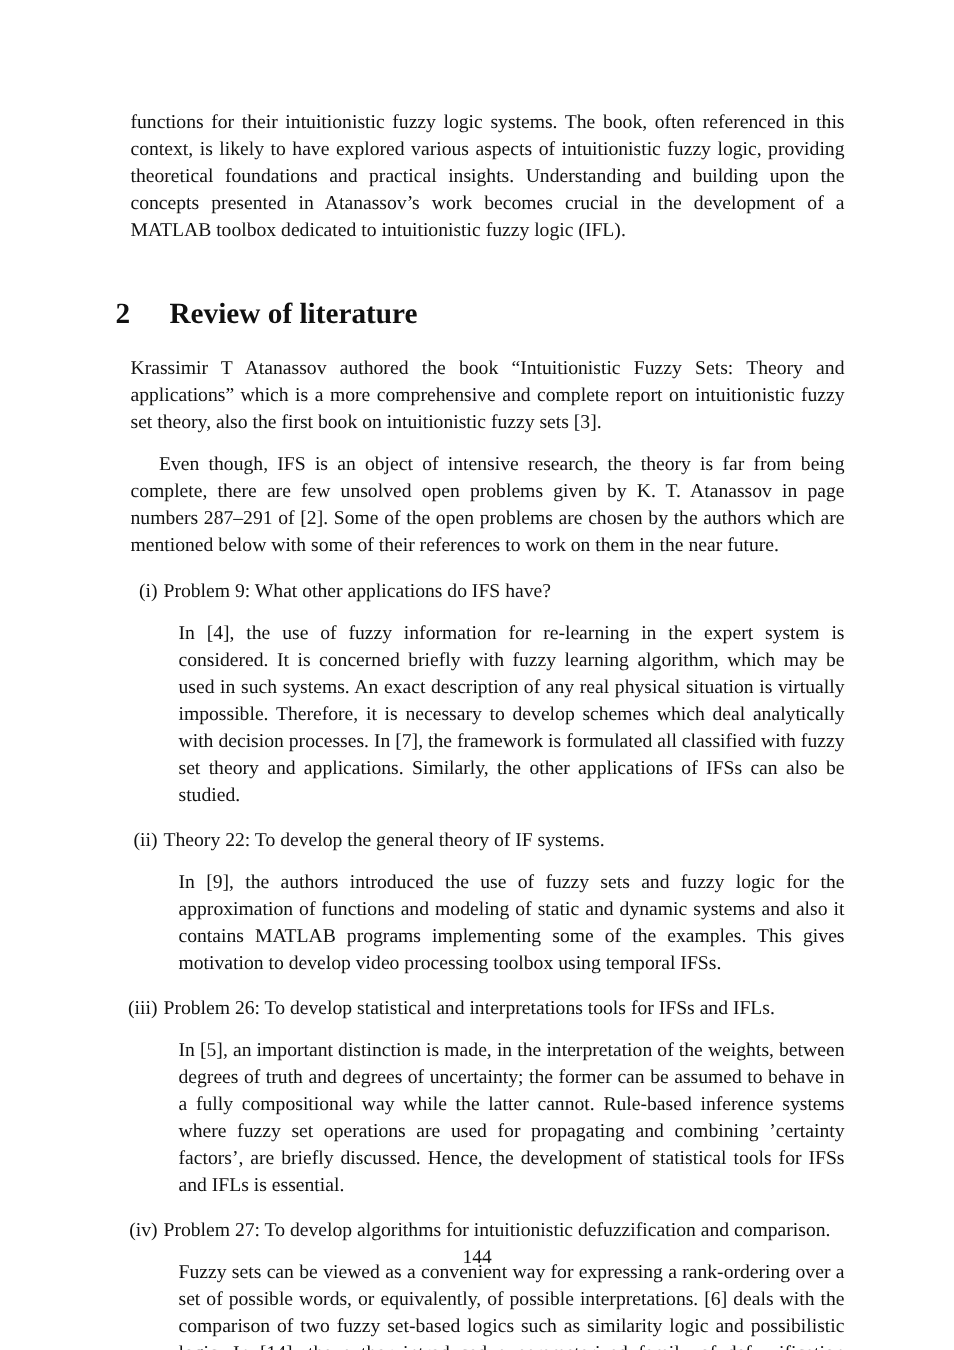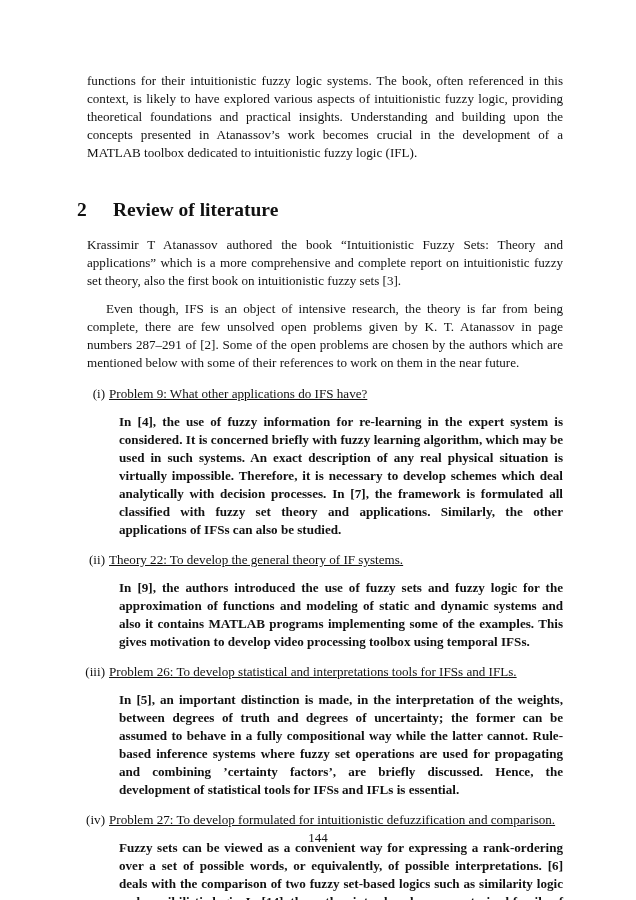--- a/index.html
+++ b/index.html
@@ -16,22 +16,22 @@
     .indent { text-indent: 19px; }
     h2 {
       margin: 36px 0 14px 0; font-size: 19.5px; line-height: 24px; font-weight: bold;
     }
     h2 .num { display: inline-block; width: 36px; }
     .list { margin-top: 13px; }
     .item { position: relative; padding-left: 32px; margin-bottom: 12px; }
     .item .label {
       position: absolute; left: 0; width: 28px; text-align: right; top: 0;
     }
-    .item .title { display: block; text-align: left; text-decoration: underline; }
-    .item .body { text-align: justify; font-weight: bold; }
+    .item .title { display: block; text-align: left; }
+    .item .body { text-align: justify; }
     .footer {
       position: absolute; top: 829px; left: 0; width: 636px; text-align: center;
       font-size: 13px; line-height: 18px;
     }
   </style>
 </head>
 <body>
 
 <div class="page">
   <p>functions for their intuitionistic fuzzy logic systems. The book, often referenced in this context, is likely to have explored various aspects of intuitionistic fuzzy logic, providing theoretical foundations and practical insights.  Understanding and building upon the concepts presented in Atanassov’s work becomes crucial in the development of a MATLAB toolbox dedicated to intuitionistic fuzzy logic (IFL).</p>
@@ -54,19 +54,19 @@
       <span class="title">Theory 22: To develop the general theory of IF systems.</span>
       <p class="body">In [9], the authors introduced the use of fuzzy sets and fuzzy logic for the approximation of functions and modeling of static and dynamic systems and also it contains MATLAB programs implementing some of the examples.  This gives motivation to develop video processing toolbox using temporal IFSs.</p>
     </div>
     <div class="item">
       <span class="label">(iii)</span>
       <span class="title">Problem 26: To develop statistical and interpretations tools for IFSs and IFLs.</span>
       <p class="body">In [5], an important distinction is made, in the interpretation of the weights, between degrees of truth and degrees of uncertainty; the former can be assumed to behave in a fully compositional way while the latter cannot.  Rule-based inference systems where fuzzy set operations are used for propagating and combining ’certainty factors’, are briefly discussed. Hence, the development of statistical tools for IFSs and IFLs is essential.</p>
     </div>
     <div class="item">
       <span class="label">(iv)</span>
-      <span class="title">Problem 27: To develop formulated for intuitionistic defuzzification and comparison.</span>
+      <span class="title">Problem 27: To develop algorithms for intuitionistic defuzzification and comparison.</span>
       <p class="body">Fuzzy sets can be viewed as a convenient way for expressing a rank-ordering over a set of possible words, or equivalently, of possible interpretations. [6] deals with the comparison of two fuzzy set-based logics such as similarity logic and possibilistic logic.  In [14], the author introduced a parameterized family of defuzzification operators called the Semi LInear DEfuzzification (SLIDE) method.  Also, it suggests an algorithm for learning of</p>
     </div>
   </div>
 </div>
 
 <div class="footer">144</div>
 
 </body></html>

